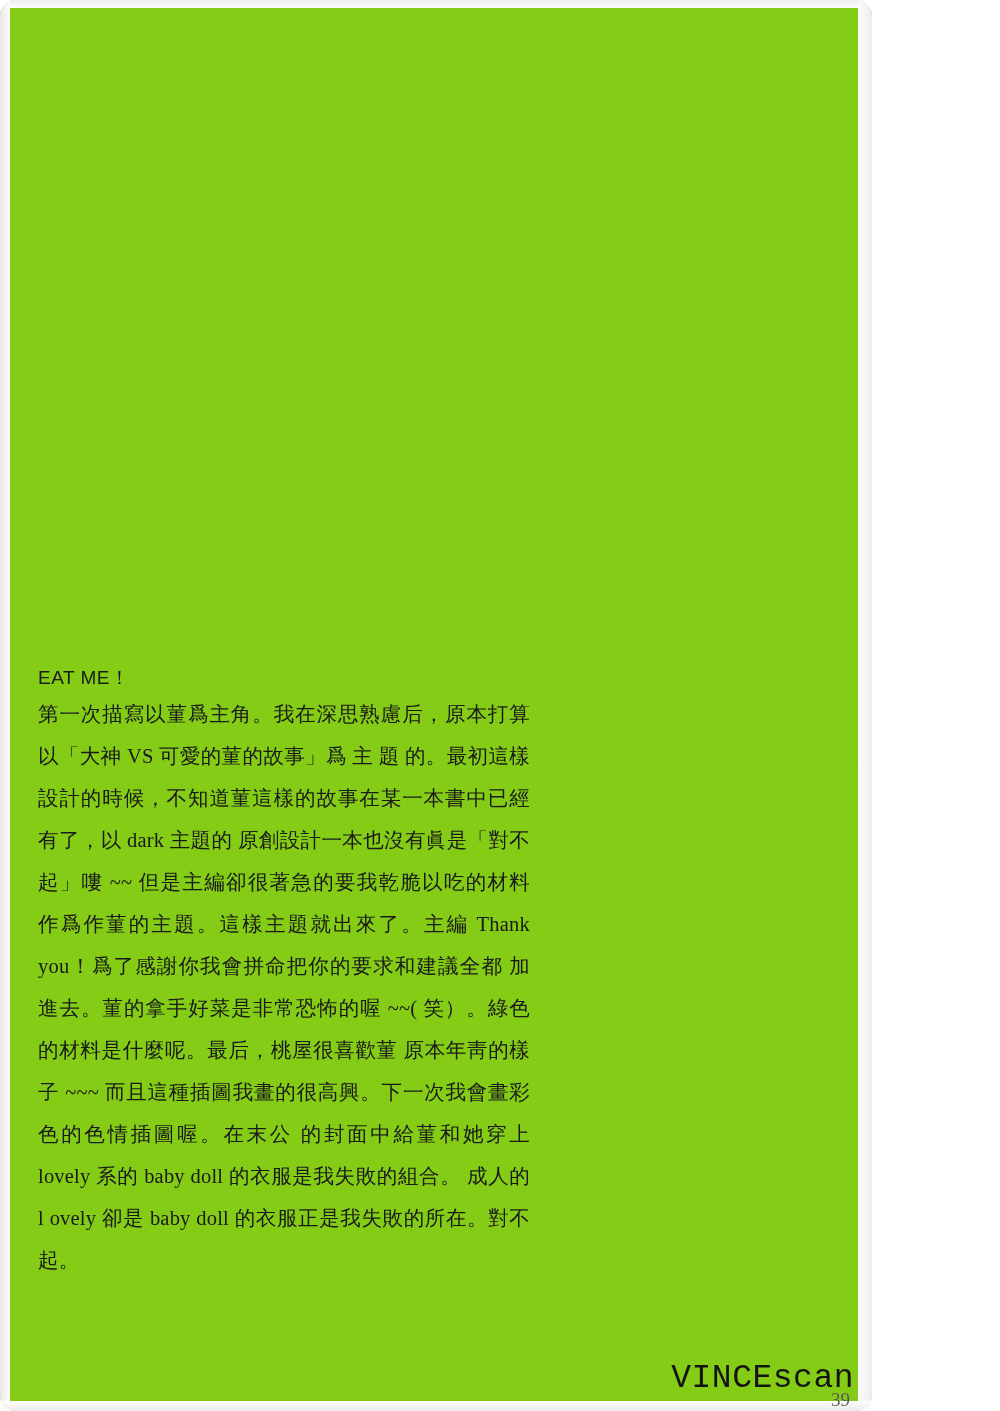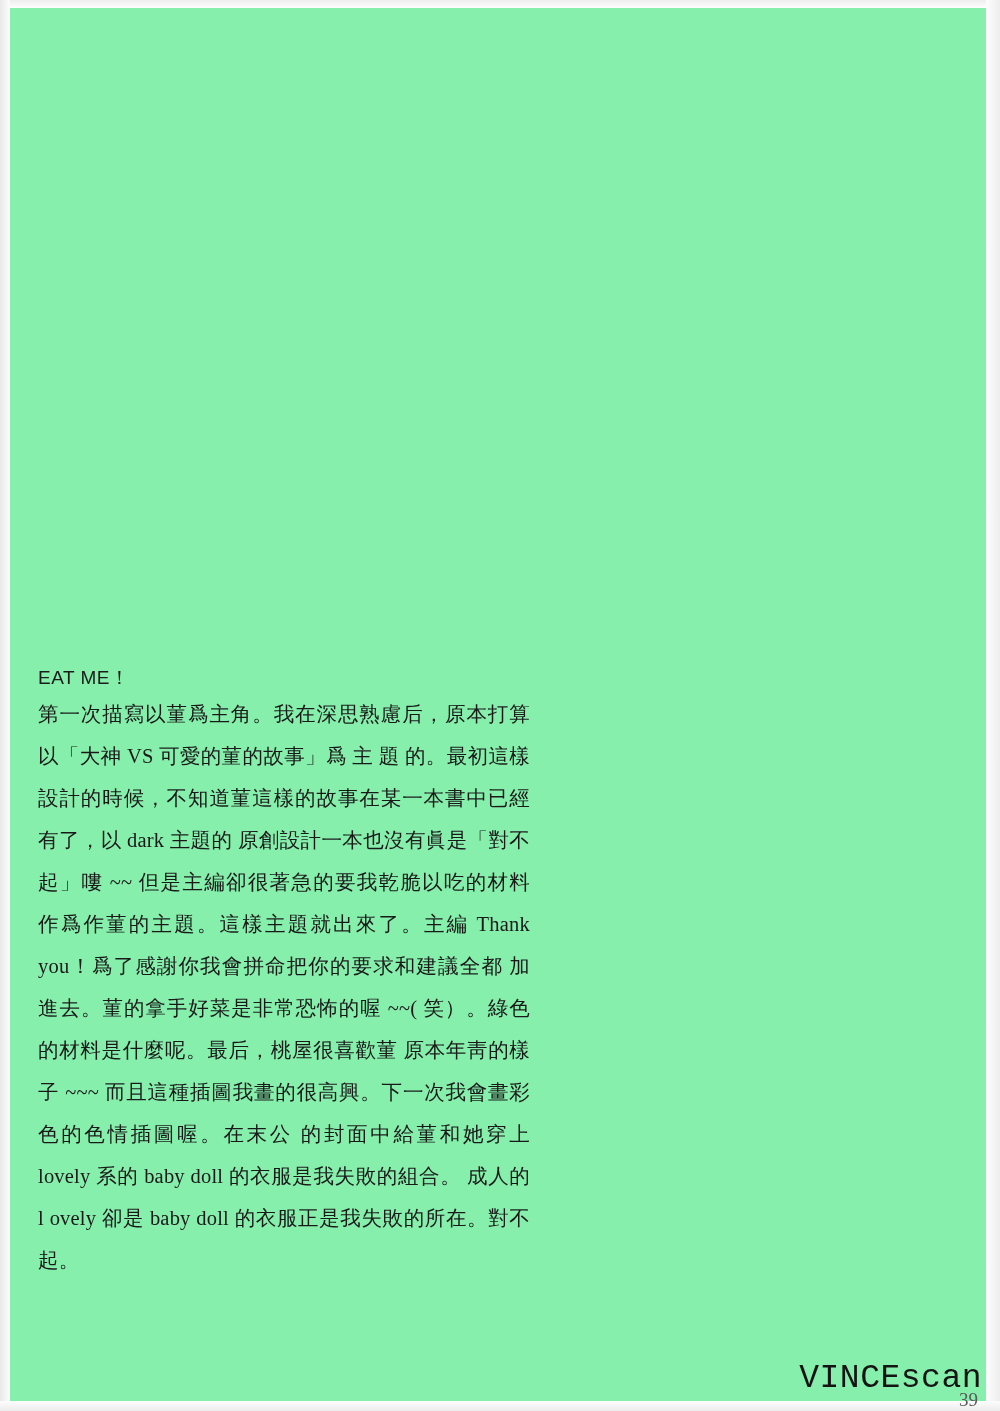--- a/index.html
+++ b/index.html
@@ -2,25 +2,26 @@
 <html><head>
 <meta charset="utf-8">
 <style>
   html, body {
     margin: 0;
     padding: 0;
     background: #ffffff;
   }
   .page {
     position: relative;
-    width: 1000px;
+    width: 872px;
     height: 1411px;
-    background: #86efac;
+    background: #84cc16;
     overflow: hidden;
     font-family: "Liberation Sans", sans-serif;
+    border-radius: 16px;
   }
   
   .edge-left {
     position: absolute;
     left: 0; top: 0;
     width: 10px; height: 100%;
     background: linear-gradient(to right, #e9e9e9, #fdfdfd);
   }
   .edge-right {
     position: absolute;

